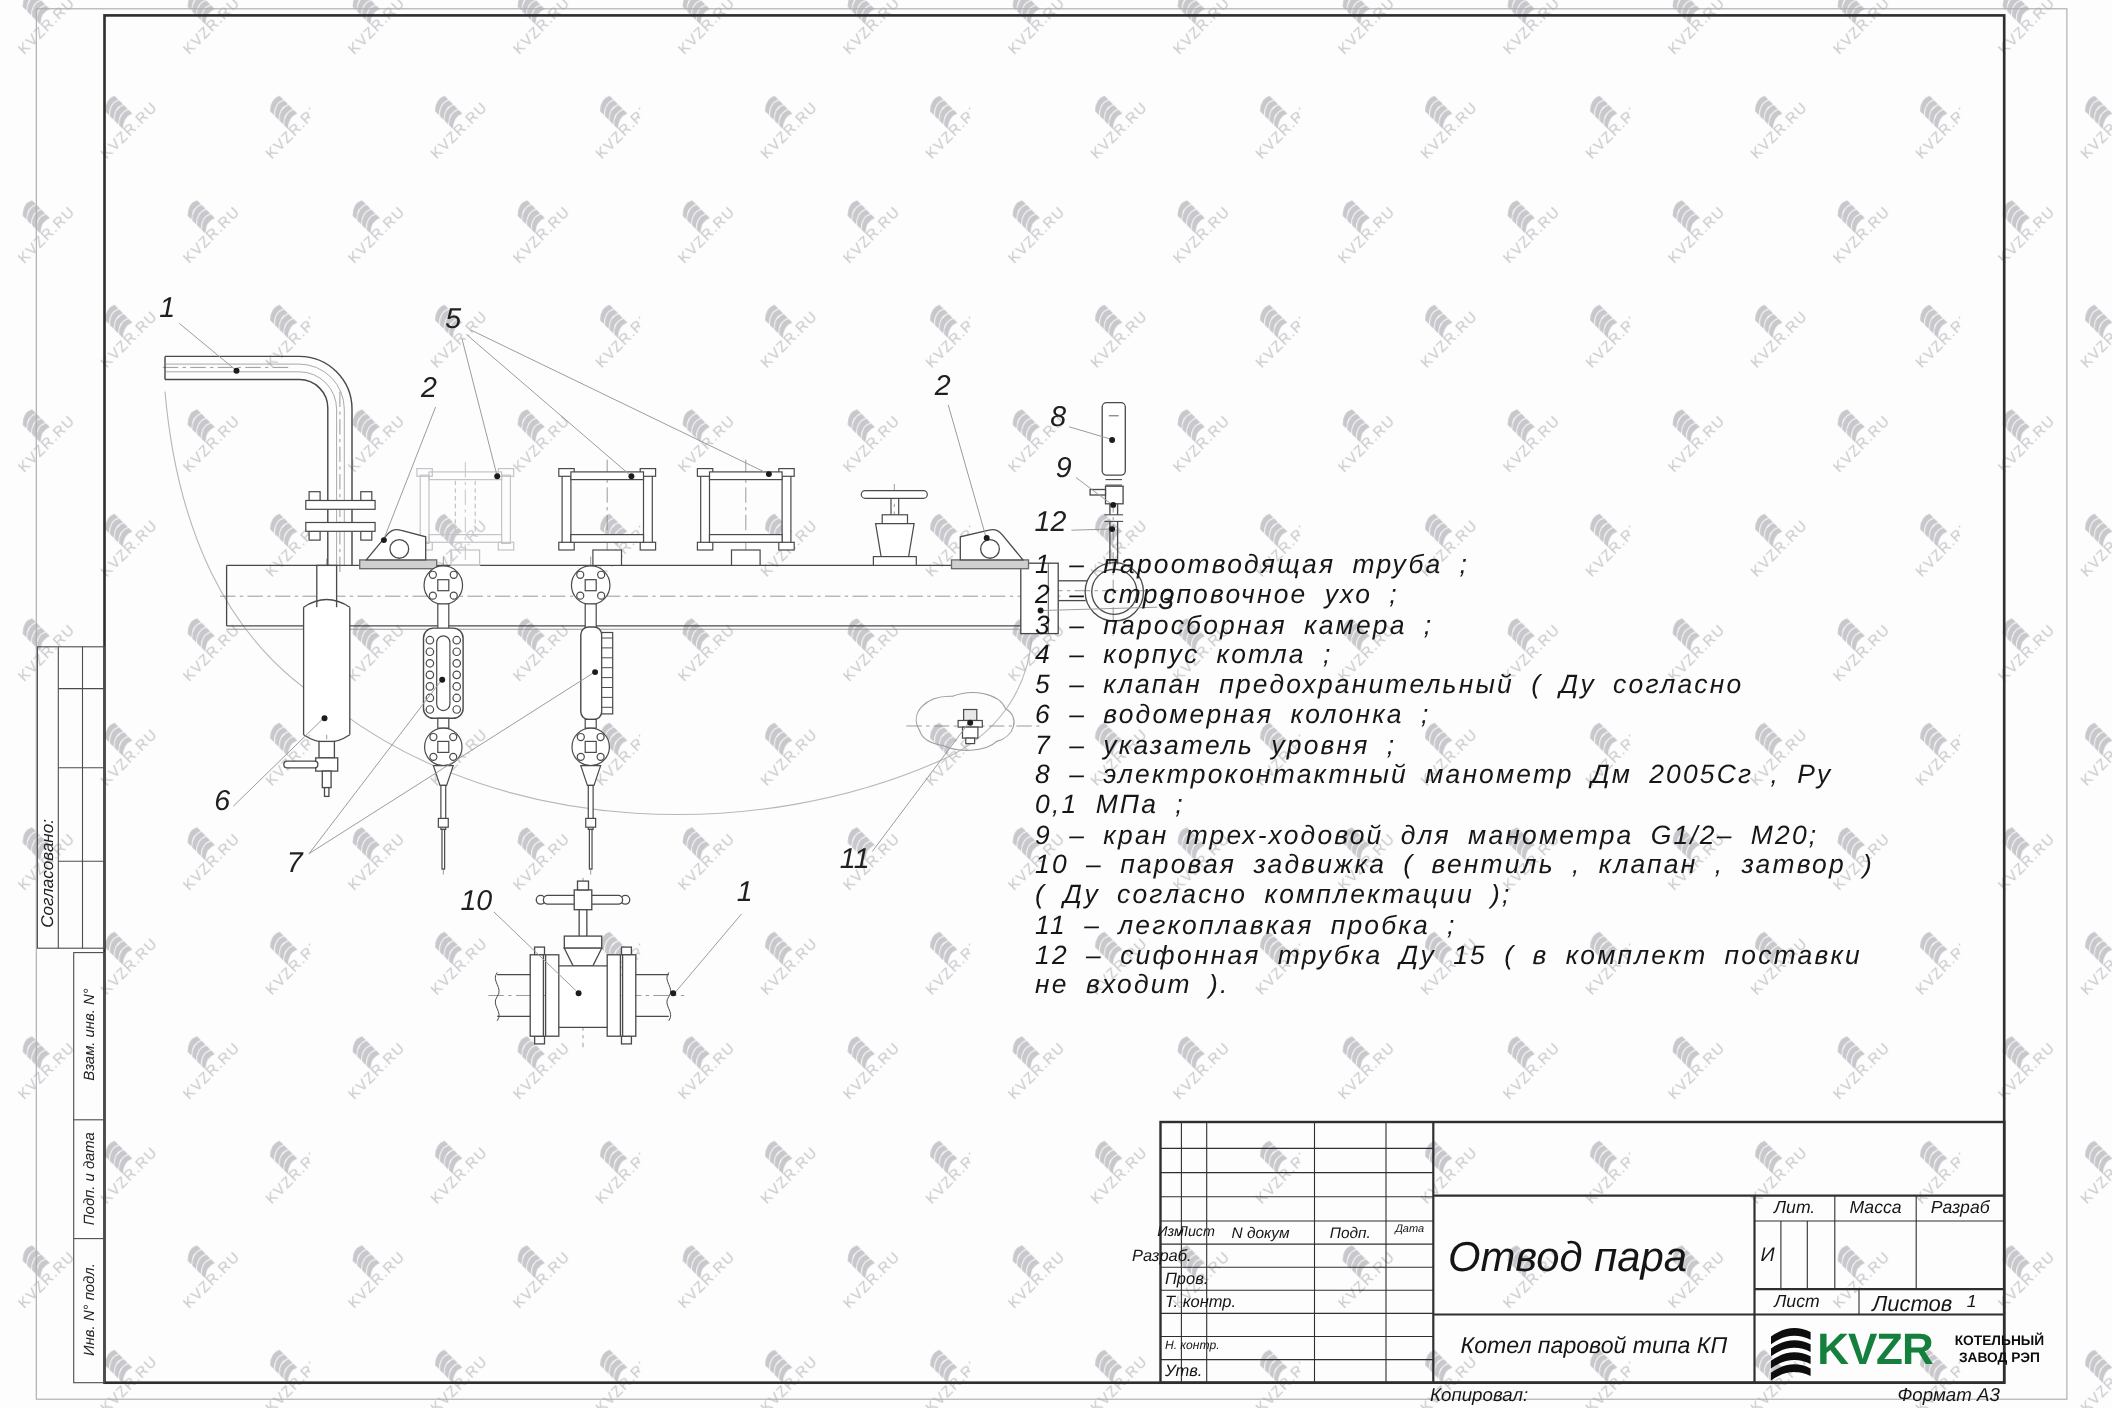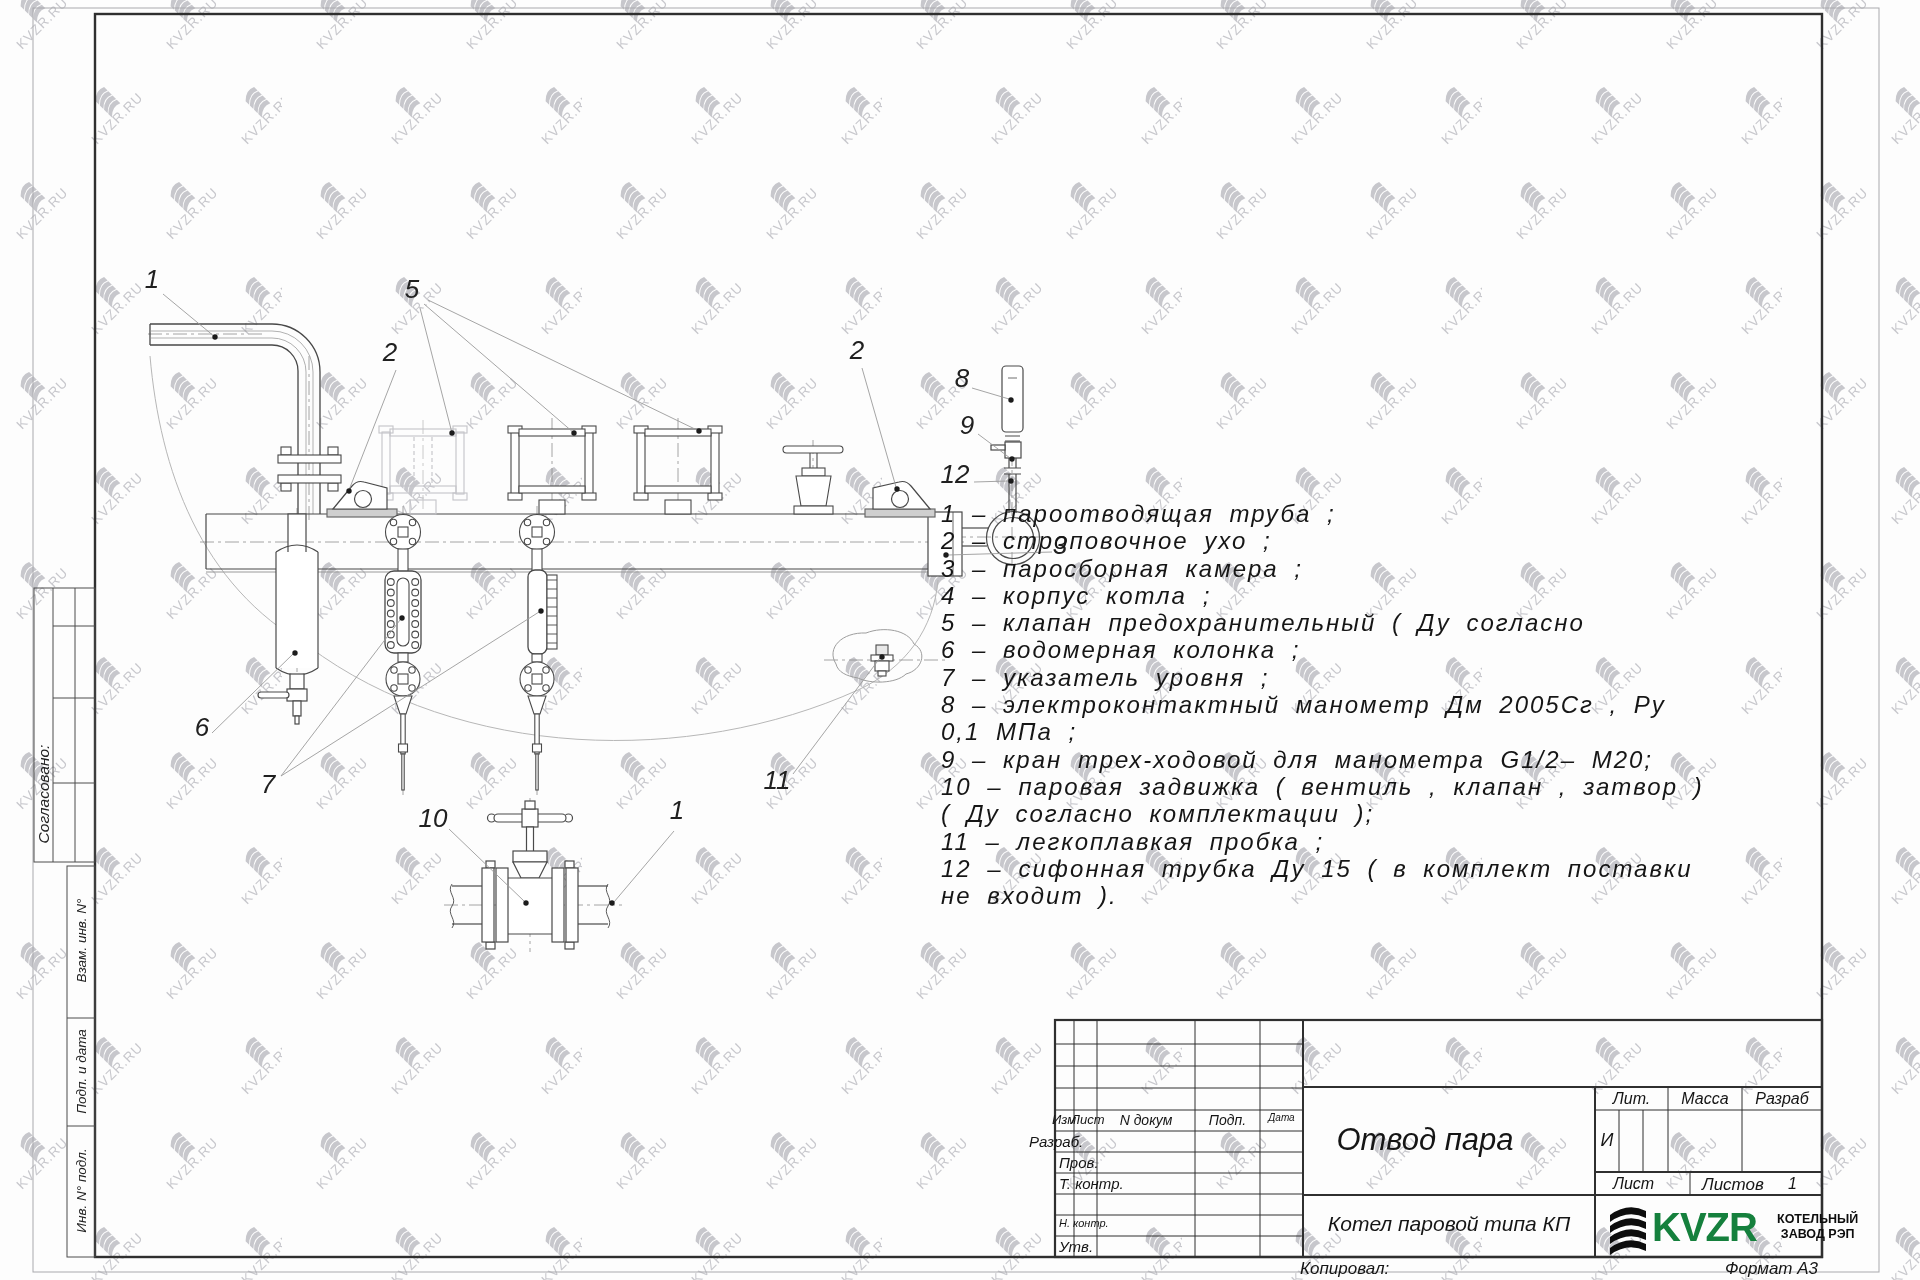--- a/index.html
+++ b/index.html
@@ -451,30 +451,30 @@
 <div class="t tb ctr" style="left:1195px;top:1112px;width:65px;font-size:14px">Подп.</div>
 <div class="t tb ctr" style="left:1260px;top:1112px;width:43px;font-size:10px">Дата</div>
 
 <div class="t tb" style="left:1029px;top:1133px;font-size:15px">Разраб.</div>
 <div class="t tb" style="left:1059px;top:1154px;font-size:15px">Пров.</div>
 <div class="t tb" style="left:1059px;top:1175px;font-size:15px">Т. контр.</div>
 <div class="t tb" style="left:1059px;top:1196px;font-size:15px"></div>
 <div class="t tb" style="left:1059px;top:1217px;font-size:11px">Н. контр.</div>
 <div class="t tb" style="left:1059px;top:1238px;font-size:15px">Утв.</div>
 
-<div class="t tb ctr" style="left:1303px;top:1122px;width:244px;font-size:31px">Отвод пара</div>
+<div class="t tb ctr" style="left:1303px;top:1122px;width:244px;font-size:38px">Отвод пара</div>
 <div class="t tb ctr" style="left:1303px;top:1212px;width:292px;font-size:21px">Котел паровой типа КП</div>
 
 <div class="t tb ctr" style="left:1595px;top:1090px;width:73px;font-size:16px">Лит.</div>
 <div class="t tb ctr" style="left:1668px;top:1090px;width:74px;font-size:16px">Масса</div>
 <div class="t tb ctr" style="left:1742px;top:1090px;width:80px;font-size:16px">Разраб</div>
 <div class="t tb ctr" style="left:1595px;top:1130px;width:24px;font-size:18px">И</div>
 
 <div class="t tb" style="left:1613px;top:1175px;font-size:16px">Лист</div>
-<div class="t tb" style="left:1702px;top:1175px;font-size:17px">Листов</div>
+<div class="t tb" style="left:1702px;top:1175px;font-size:20px">Листов</div>
 <div class="t tb" style="left:1788px;top:1175px;font-size:16px">1</div>
 
 <div class="t logo-kvzr" style="left:1652px;top:1205px">KVZR</div>
 <div class="logo-sub" style="position:absolute;left:1777px;top:1212px">
   <div>КОТЕЛЬНЫЙ</div>
   <div>ЗАВОД РЭП</div>
 </div>
 
 <div class="t tb" style="left:1300px;top:1259px;font-size:17px">Копировал:</div>
 <div class="t tb" style="left:1725px;top:1259px;font-size:17px">Формат А3</div>

